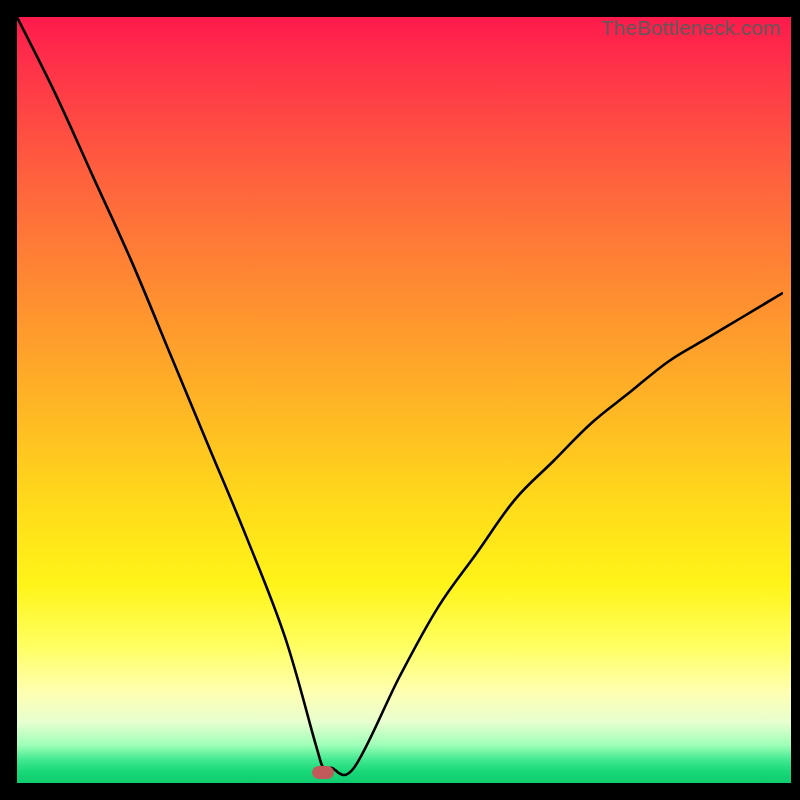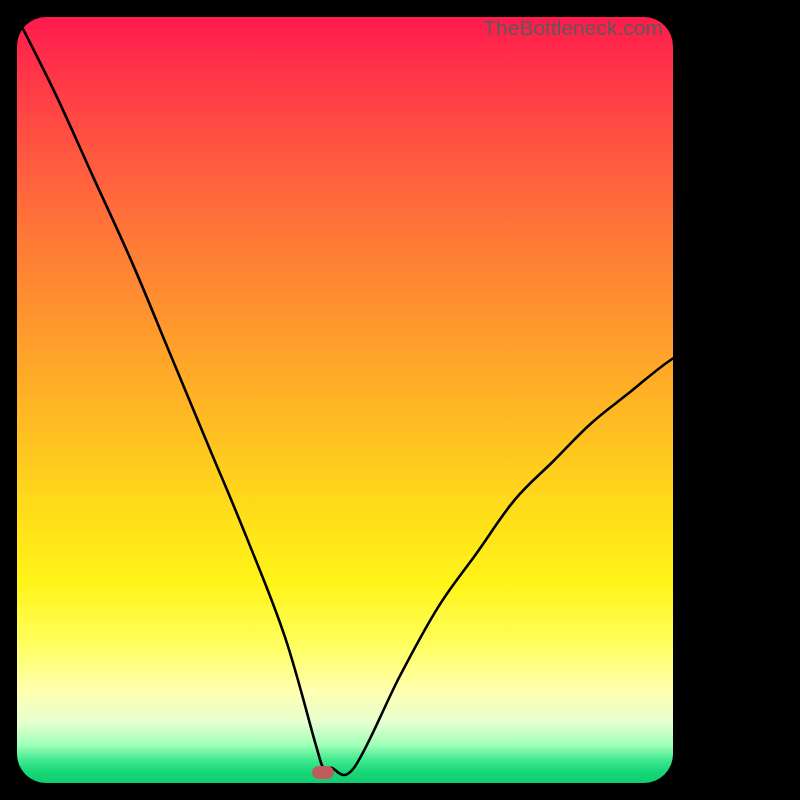--- a/index.html
+++ b/index.html
@@ -8,40 +8,39 @@
     width: 800px;
     height: 800px;
     background: #000;
     font-family: Arial, Helvetica, sans-serif;
     overflow: hidden;
   }
   .frame {
     position: absolute;
     left: 17px;
     top: 17px;
-    width: 656px;
+    width: 774px;
     height: 766px;
     background: linear-gradient(to bottom,
       #ff1a4c 0%,
       #ff3049 6%,
       #ff5840 18%,
       #ff7c36 30%,
       #ff9d2c 42%,
       #ffbf22 54%,
       #ffdc1a 64%,
       #fff418 74%,
       #ffff60 82%,
       #ffffb0 88%,
       #e8ffd0 92%,
       #a0ffb8 95%,
       #40e890 97%,
       #18d878 98.5%,
       #10cc70 100%
     );
-    border-radius: 29px;
   }
   .watermark {
     position: absolute;
     top: -1px;
     right: 10px;
     color: #5a5a5a;
     font-size: 21px;
     font-weight: 400;
     letter-spacing: 0px;
     z-index: 5;

